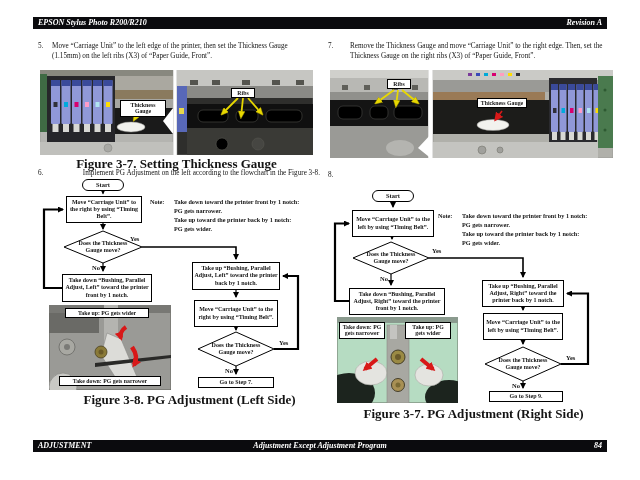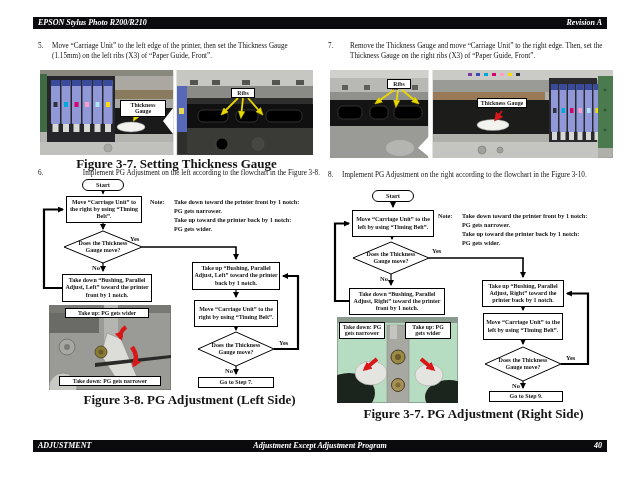--- a/index.html
+++ b/index.html
@@ -201,21 +201,20 @@
       <circle cx="170" cy="80" r="3" fill="#a0a09c" stroke="#77776f" stroke-width="0.6"></circle>
     </svg>
     <div class="plabel" style="left:57px;top:9px;width:24px;">Ribs</div>
     <div class="plabel" style="left:147px;top:28px;width:50px;">Thickness Gauge</div>
   </div>
 
   <span class="stepnum" style="left:38px;top:169px;">6.</span>
   <div class="step" style="left:52px;top:169px;width:268px;text-align:right;">Implement PG Adjustment on the left according to the flowchart in the Figure 3-8.</div>
 
   <span class="stepnum" style="left:328px;top:171px;">8.</span>
-  <div class="step" style="left:342px;top:171px;width:252px;">Implement PG Adjustment on the right according to the flowchart in the Figure 3-10.</div>
 
   <div class="abs" style="left:40px;top:178px;width:275px;height:215px;">
     <svg width="275" height="215">
       <path d="M63,13 V15.5" stroke="#000" stroke-width="1.2" fill="none" marker-end="url(#ahb)"></path>
       <path d="M63,45 V51" stroke="#000" stroke-width="1.2" fill="none" marker-end="url(#ahb)"></path>
       <path d="M102,69 H196 V81" stroke="#000" stroke-width="1.6" fill="none" marker-end="url(#ahb)"></path>
       <path d="M63,85 V93" stroke="#000" stroke-width="1.2" fill="none" marker-end="url(#ahb)"></path>
       <path d="M22,110 H4 V31.5 H23" stroke="#000" stroke-width="2.2" fill="none" marker-end="url(#ahb)"></path>
       <path d="M196,112 V119" stroke="#000" stroke-width="1.2" fill="none" marker-end="url(#ahb)"></path>
       <path d="M196,149 V152" stroke="#000" stroke-width="1.2" fill="none" marker-end="url(#ahb)"></path>
@@ -319,16 +318,16 @@
       </svg>
       <div class="plabel" style="left:2px;top:5px;width:46px;">Take down: PG gets narrower</div>
       <div class="plabel" style="left:68px;top:5px;width:46px;">Take up: PG gets wider</div>
     </div>
   </div>
   <div class="caption" style="left:332px;top:406px;width:283px;">Figure 3-7. PG Adjustment (Right Side)</div>
 
   <div class="bar" style="top:440px;">
     <span class="bl">ADJUSTMENT</span>
     <span class="bc">Adjustment Except Adjustment Program</span>
-    <span class="br">40</span>
+    <span class="br">84</span>
   </div>
 
 </div>
 
 </body></html>

